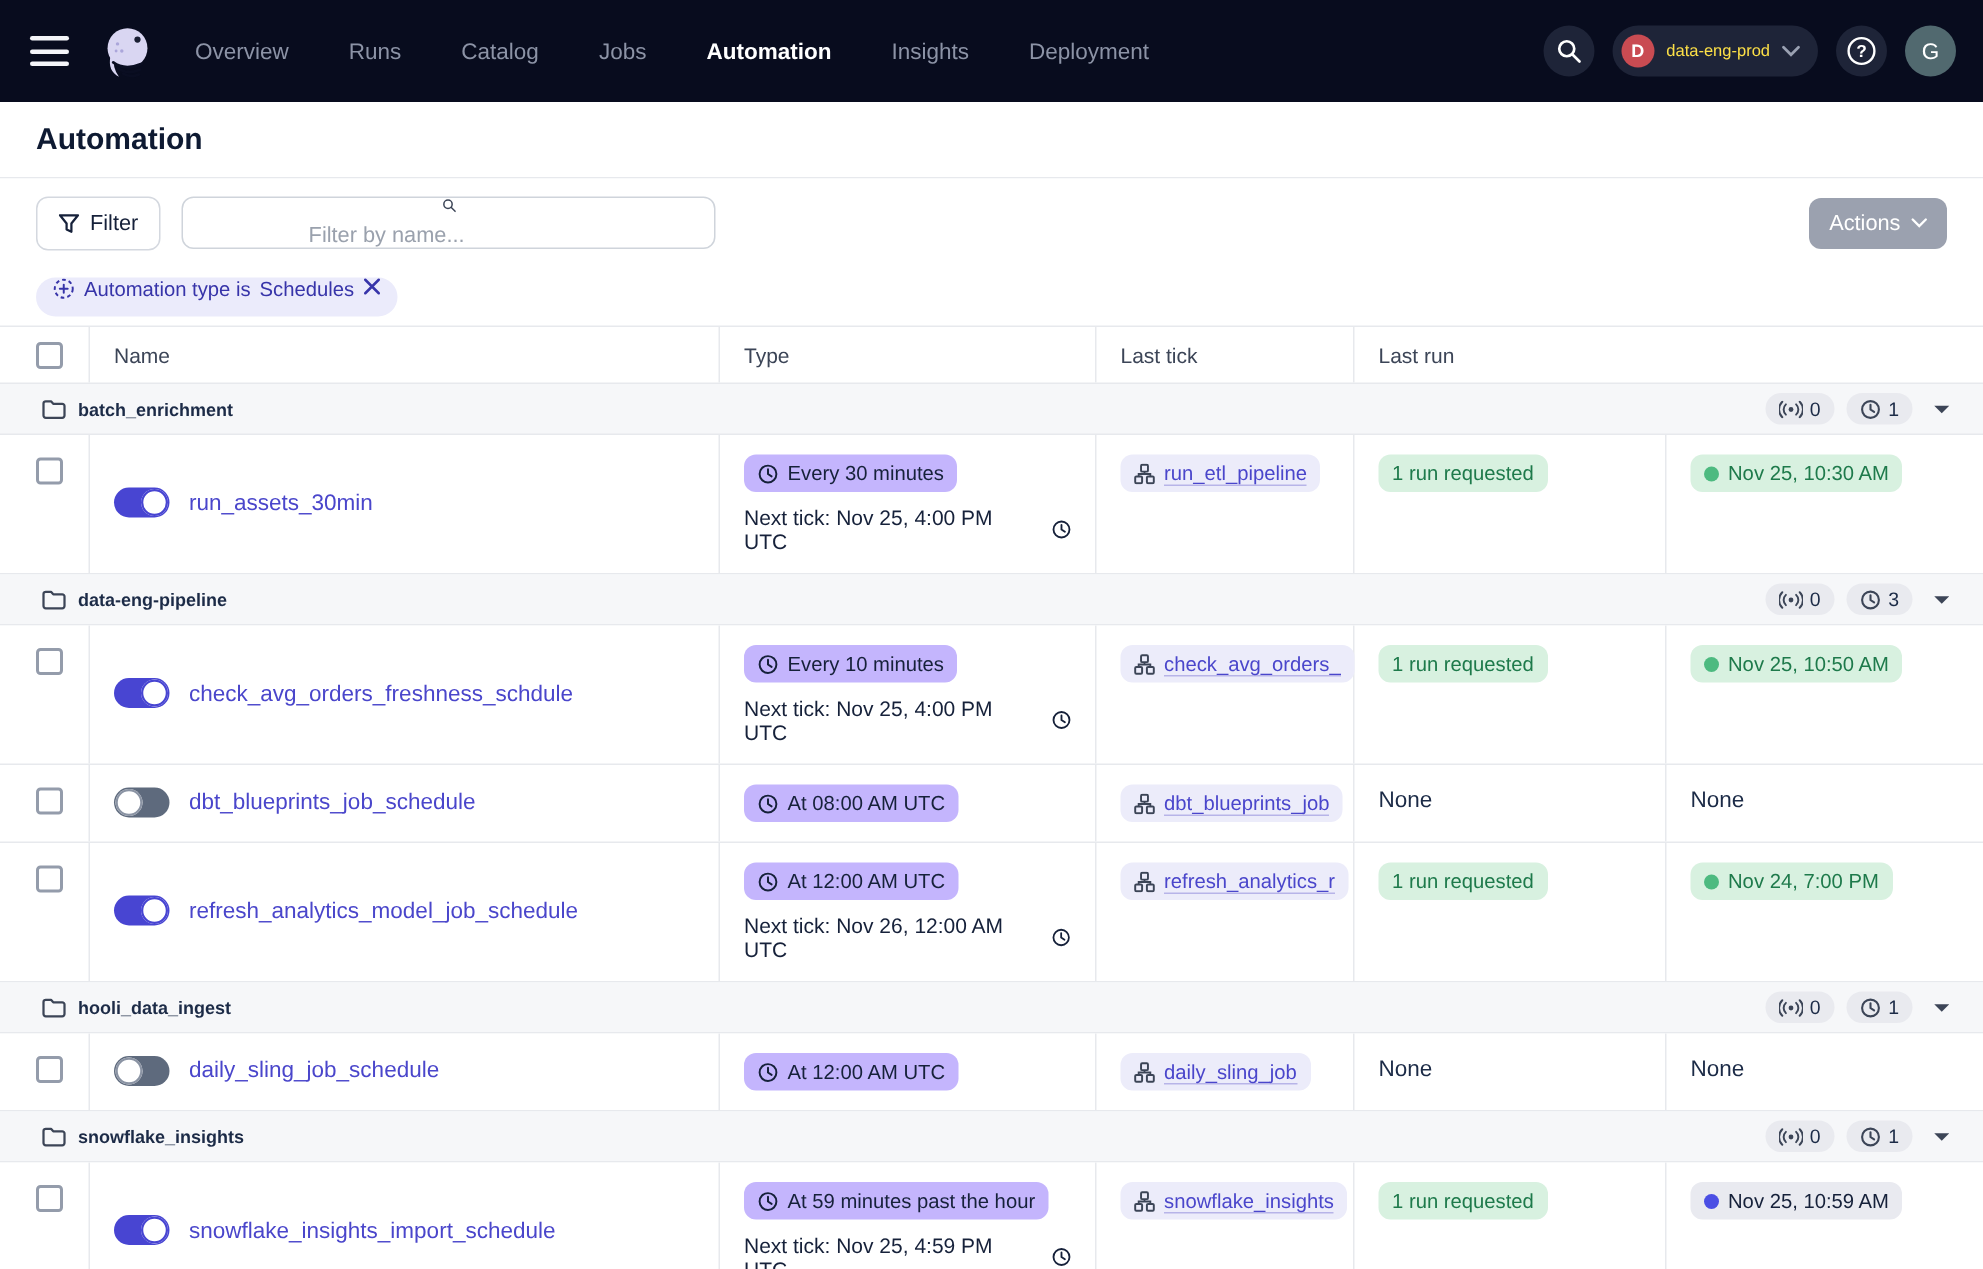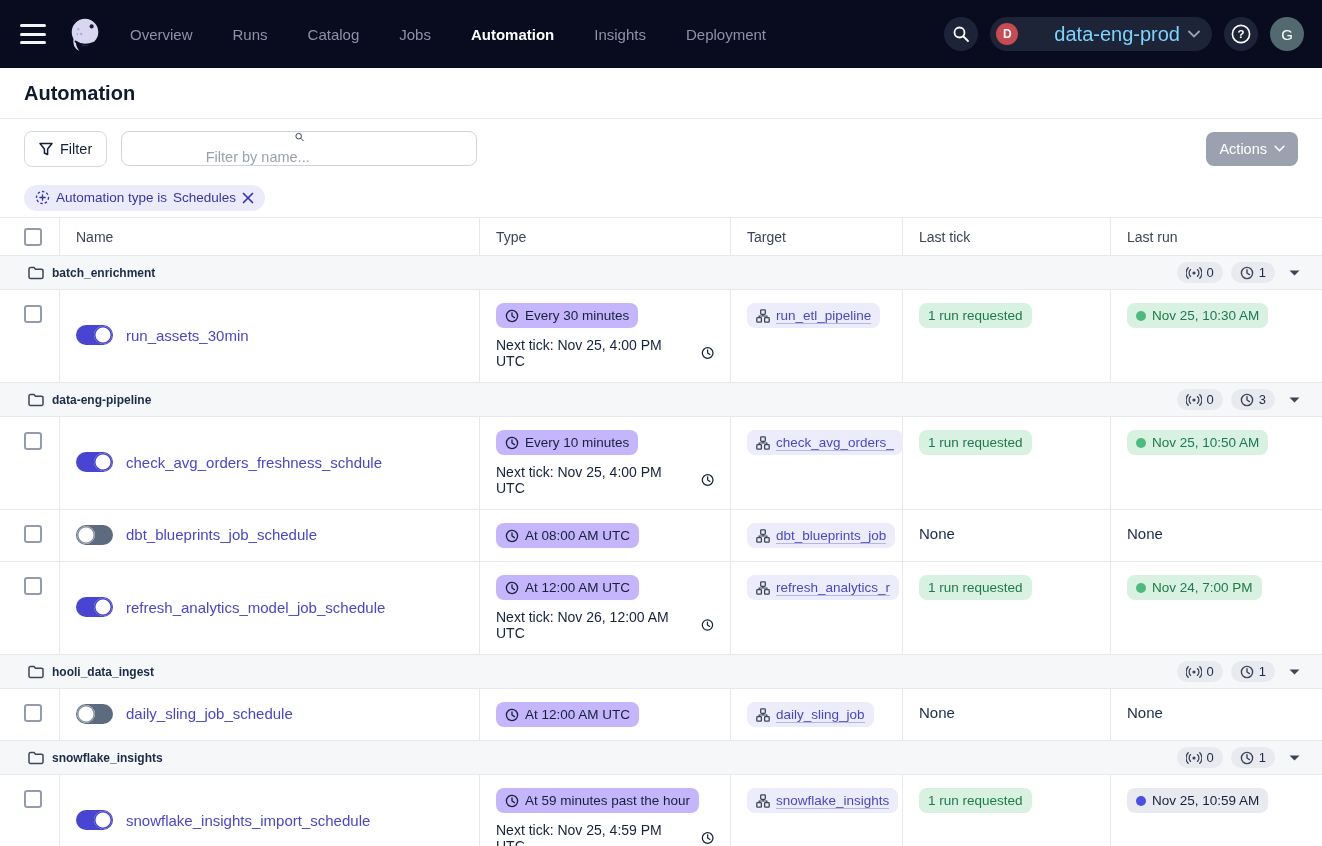--- a/index.html
+++ b/index.html
@@ -11,38 +11,38 @@
   .hamburger { width: 26px; height: 20px; display: flex; flex-direction: column; justify-content: space-between; cursor: pointer; margin-right: 20px; }
   .hamburger span { display: block; height: 3px; background: #F4F5F9; border-radius: 2px; }
   .logo { width: 38px; height: 38px; margin-right: 26px; }
   .nav-links { display: flex; align-items: center; gap: 40px; }
   .nav-item { color: #8C93A6; font-size: 15px; cursor: pointer; }
   .nav-item.active { color: #FFFFFF; font-weight: 700; }
   .topnav-right { margin-left: auto; display: flex; align-items: center; gap: 12px; }
   .icon-circle { width: 34px; height: 34px; border-radius: 50%; background: #1E2438; display: flex; align-items: center; justify-content: center; cursor: pointer; }
   .deploy-pill { height: 34px; background: #1E2438; border-radius: 17px; display: flex; align-items: center; gap: 8px; padding: 0 12px 0 6px; cursor: pointer; }
   .deploy-avatar { width: 22px; height: 22px; border-radius: 50%; background: #C94B52; color: #fff; font-size: 12px; font-weight: 700; display: flex; align-items: center; justify-content: center; }
-  .deploy-name { color: #7dd3fc; font-size: 20px; margin-left: 28px; }
+  .deploy-name { color: #fde047; font-size: 11px; }
   .user-avatar { width: 34px; height: 34px; border-radius: 50%; background: #51696F; color: #fff; font-size: 15px; display: flex; align-items: center; justify-content: center; cursor: pointer; }
 
   
   .page-header { height: 51px; display: flex; align-items: center; padding: 0 24px; border-bottom: 1px solid #E7E9ED; background: #fff; }
   .page-title { font-size: 20px; font-weight: 700; color: #0E1A32; }
 
   
   .toolbar { height: 59px; display: flex; align-items: center; padding: 0 24px; gap: 14px; background: #fff; }
   .filter-btn { height: 36px; display: flex; align-items: center; gap: 7px; padding: 0 14px; border: 1px solid #D4D8DF; border-radius: 8px; background: #fff; font-size: 14.5px; color: #16213A; cursor: pointer; }
   .name-filter { height: 35px; width: 356px; display: flex; align-items: center; gap: 7px; padding: 0 12px; border: 1px solid #CFD4DB; border-radius: 8px; background: #fff; flex-direction: column; }
   .name-filter input { border: none; outline: none; flex: 1; font-size: 14.5px; font-family: inherit; color: #16213A; background: transparent; }
   .name-filter input::placeholder { color: #9AA1AD; }
   .actions-btn { margin-left: auto; height: 34px; display: flex; align-items: center; gap: 7px; padding: 0 13px; border: none; border-radius: 8px; background: #9BA1AF; color: #fff; font-size: 14.5px; font-family: inherit; cursor: pointer; }
 
   
   .chip-row { height: 40px; display: flex; align-items: center; padding: 0 24px; border-bottom: 1px solid #E7E9ED; background: #fff; }
-  .chip { height: 26px; display: flex; align-items: center; gap: 6px; padding: 0 11px; background: #EBEBFB; border-radius: 13px; color: #3734A9; font-size: 13.5px; cursor: default; }
+  .chip { height: 26px; display: flex; align-items: flex-start; gap: 6px; padding: 0 11px; background: #EBEBFB; border-radius: 13px; color: #3734A9; font-size: 13.5px; cursor: default; }
   .chip b { font-weight: 400; }
   .chip .x { cursor: pointer; display: flex; }
 
   
   .grid-cols { display: grid; grid-template-columns: 60px 420px 251px 172px 208px 1fr; }
   .thead { height: 38px; border-bottom: 1px solid #E7E9ED; background: #fff; }
   .th { display: flex; align-items: center; padding: 0 16px; font-size: 14px; color: #3C4557; border-right: 1px solid #E7E9ED; }
   .th:last-child { border-right: none; }
   .th.cb { justify-content: flex-start; padding-left: 24px; }
   .checkbox { width: 18px; height: 18px; border: 2px solid #949CAB; border-radius: 3px; background: #fff; cursor: pointer; flex: none; }
@@ -177,21 +177,20 @@
     </span>
   </div>
 </div>
 
 <div class="thead grid-cols">
   <div class="th cb">
       <div class="checkbox"></div>
     </div>
   <div class="th">Name</div>
   <div class="th">Type</div>
-  <div class="th">Target</div>
   <div class="th">Last tick</div>
   <div class="th">Last run</div>
 </div>
 
 <div>
     <div class="group-row">
     <svg width="16" height="14" viewBox="0 0 16 14">
         <path d="M1 3 A1.5 1.5 0 0 1 2.5 1.5 H6 L7.5 3.2 H13.5 A1.5 1.5 0 0 1 15 4.7 V11 A1.5 1.5 0 0 1 13.5 12.5 H2.5 A1.5 1.5 0 0 1 1 11 Z" stroke="#3C4557" stroke-width="1.5" fill="none" stroke-linejoin="round"></path>
       </svg>
     <span class="group-name">batch_enrichment</span>

